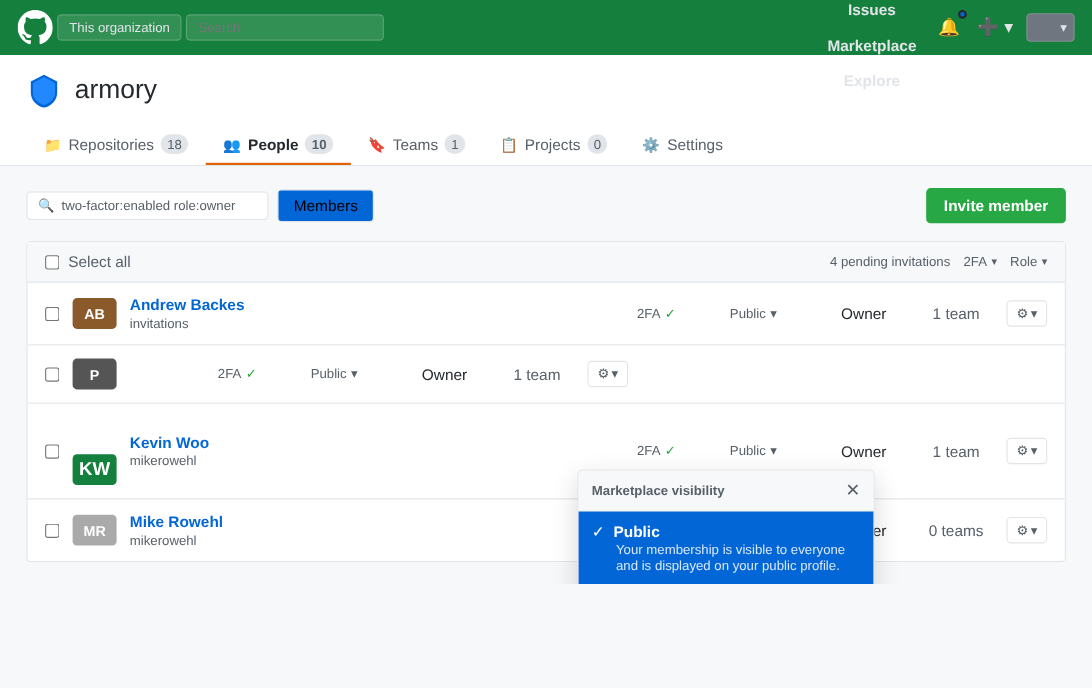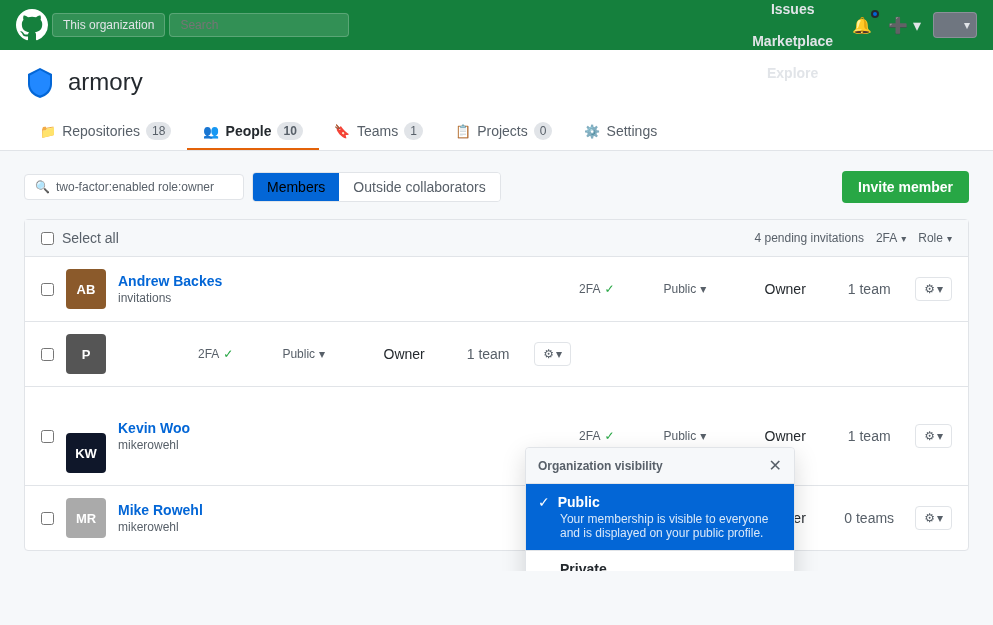--- a/index.html
+++ b/index.html
@@ -47,21 +47,21 @@
     .select-all-label { font-size: 14px; color: #586069; }
     .table-header-right { margin-left: auto; display: flex; align-items: center; gap: 12px; font-size: 12px; color: #586069; }
     .pending-inv { color: #586069; }
     .sort-btn { display: flex; align-items: center; gap: 4px; background: none; border: none; font-size: 12px; color: #586069; cursor: pointer; }
     .sort-btn .arrow { font-size: 10px; }
 
     
     .member-row { display: flex; align-items: center; padding: 12px 16px; border-bottom: 1px solid #e1e4e8; position: relative; }
     .member-row:last-child { border-bottom: none; }
     .member-cb { margin-right: 12px; }
-    .member-avatar { width: 40px; height: 40px; border-radius: 4px; margin-right: 12px; background: #e1e4e8; overflow: hidden; display: flex; align-items: center; justify-content: center; font-size: 18px; }
+    .member-avatar { width: 40px; height: 28px; border-radius: 4px; margin-right: 12px; background: #e1e4e8; overflow: hidden; display: flex; align-items: center; justify-content: center; font-size: 18px; }
     .member-info { flex: 1; }
     .member-name { color: #0366d6; font-weight: 600; font-size: 14px; text-decoration: none; }
     .member-username { color: #586069; font-size: 12px; }
     .member-2fa { color: #586069; font-size: 12px; margin-left: 80px; display: flex; align-items: center; gap: 4px; }
     .check-icon { color: #28a745; }
     .member-visibility { margin-left: 40px; }
     .visibility-btn { background: none; border: none; font-size: 12px; color: #586069; cursor: pointer; display: flex; align-items: center; gap: 4px; padding: 4px 8px; border: 1px solid transparent; border-radius: 4px; }
     .member-role { margin-left: 40px; font-size: 14px; color: #24292e; width: 60px; text-align: center; }
     .member-teams { margin-left: 24px; font-size: 14px; color: #586069; width: 60px; text-align: center; }
     .member-actions { margin-left: 16px; }
@@ -157,21 +157,20 @@
 <div class="content">
 
   <div class="filter-bar">
     <div class="filter-left">
       <div class="filter-input">
         <span style="color:#586069;">🔍</span>
         <span>two-factor:enabled role:owner</span>
       </div>
       <div class="filter-tabs">
         <button class="filter-tab active">Members</button>
-        <button class="filter-tab">Outside collaborators</button>
       </div>
     </div>
     <button class="invite-btn">Invite member</button>
   </div>
 
   <div class="members-table">
 
     <div class="table-header">
       <input type="checkbox" class="select-all-cb" style="">
       <span class="select-all-label">Select all</span>
@@ -227,21 +226,21 @@
       </div>
       <div class="member-role">Owner</div>
       <div class="member-teams">1 team</div>
       <div class="member-actions">
         <button class="gear-btn">⚙ <span>▾</span></button>
       </div>
     </div>
 
     <div class="member-row" style="position:relative;">
       <input type="checkbox" class="member-cb" style="">
-      <div class="member-avatar" style="background:#0f172a;display:flex;align-items:center;justify-content:center;color:white;font-size:13px;font-weight:bold;margin-top:34px;">KW</div>
+      <div class="member-avatar" style="background:#15803d;display:flex;align-items:center;justify-content:center;color:white;font-size:17px;font-weight:bold;margin-top:34px;">KW</div>
       <div class="member-info">
         <a class="member-name" href="#">Kevin Woo</a><br>
         <span class="member-username">mikerowehl</span>
       </div>
       <span class="member-2fa">
         <span>2FA</span> 
           <span class="check-icon">✓</span>
       </span>
       <div class="member-visibility">
         <button class="visibility-btn">
@@ -250,21 +249,21 @@
         </button>
       </div>
       <div class="member-role">Owner</div>
       <div class="member-teams">1 team</div>
       <div class="member-actions">
         <button class="gear-btn">⚙ <span>▾</span></button>
       </div>
 
       <div class="visibility-popup">
         <div class="popup-header">
-          <span class="popup-title">Organization visibility</span>
+          <span class="popup-title">Marketplace visibility</span>
           <button class="popup-close">✕</button>
         </div>
         <div class="popup-option selected">
           <div class="opt-header">
             <span class="opt-check">✓</span>
             <span class="opt-name">Public</span>
           </div>
           <div class="opt-desc">Your membership is visible to everyone and is displayed on your public profile.</div>
         </div>
         <div class="popup-option">

